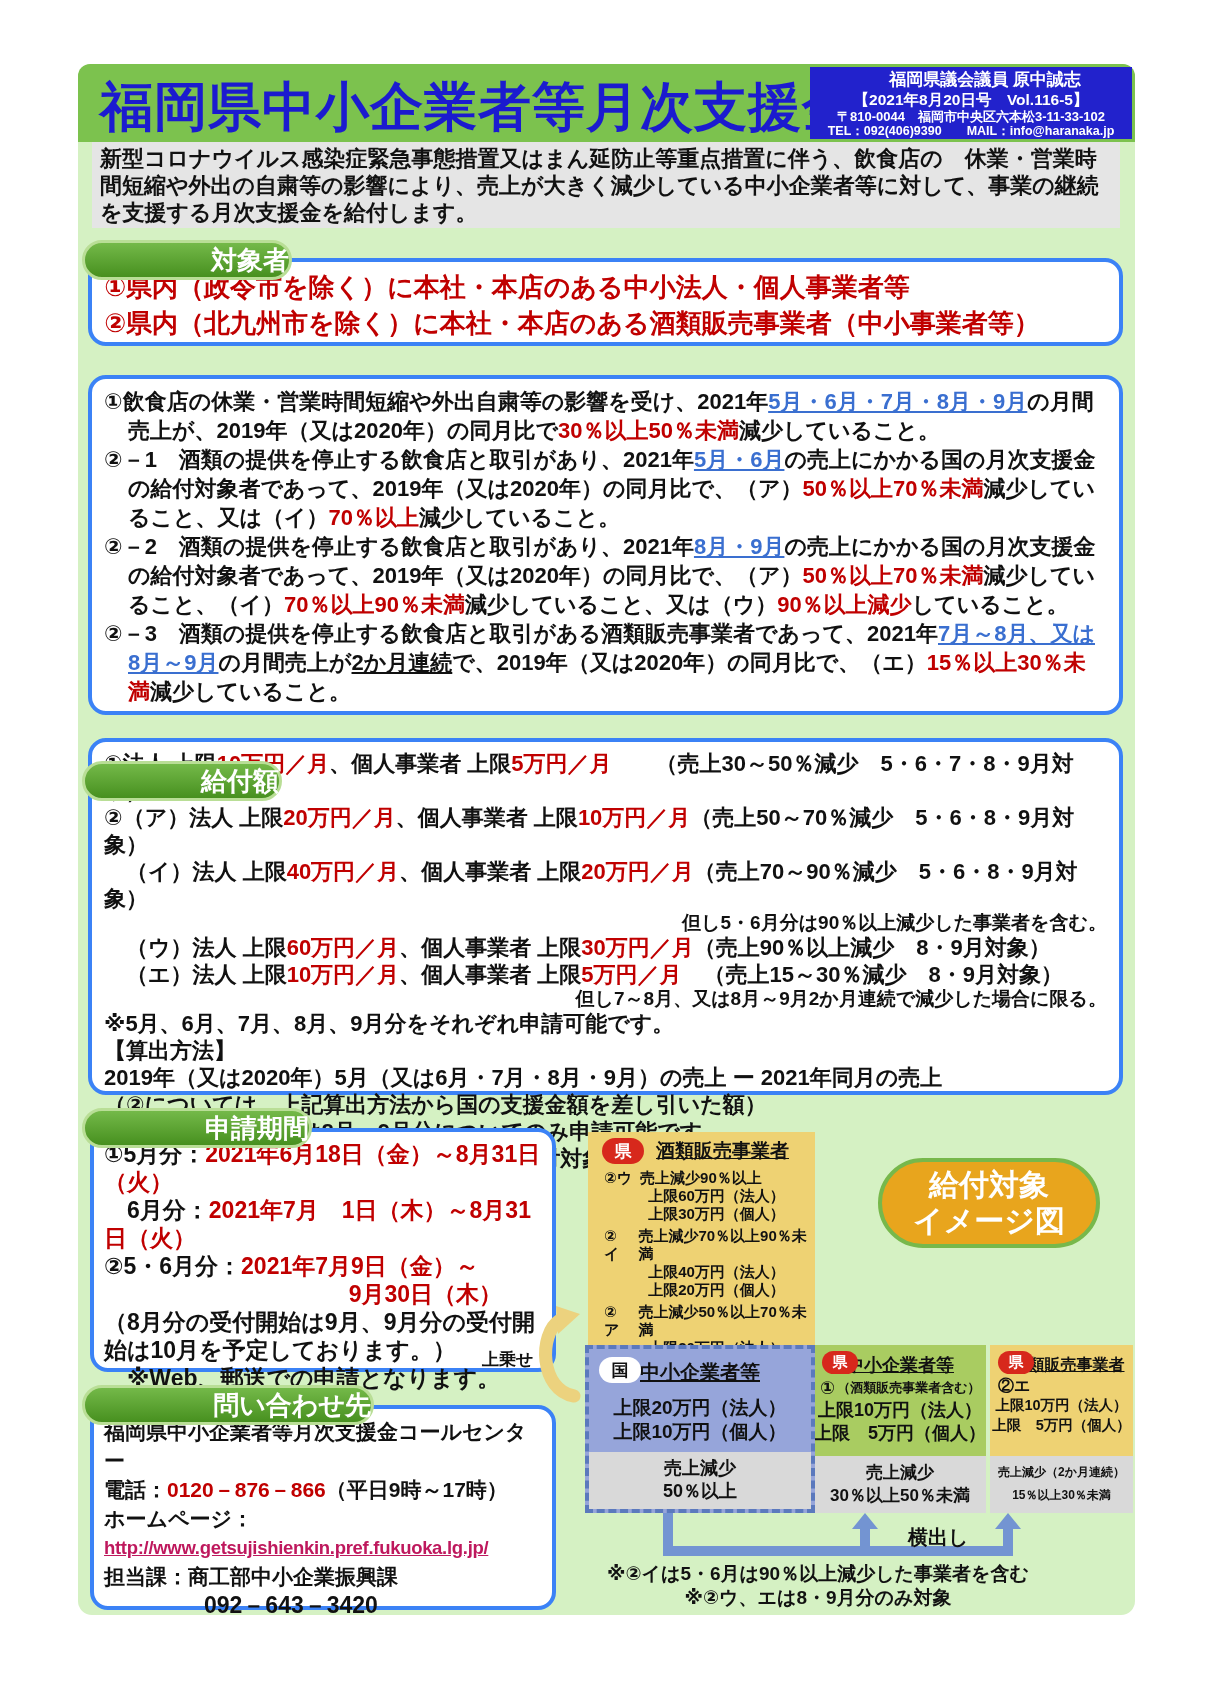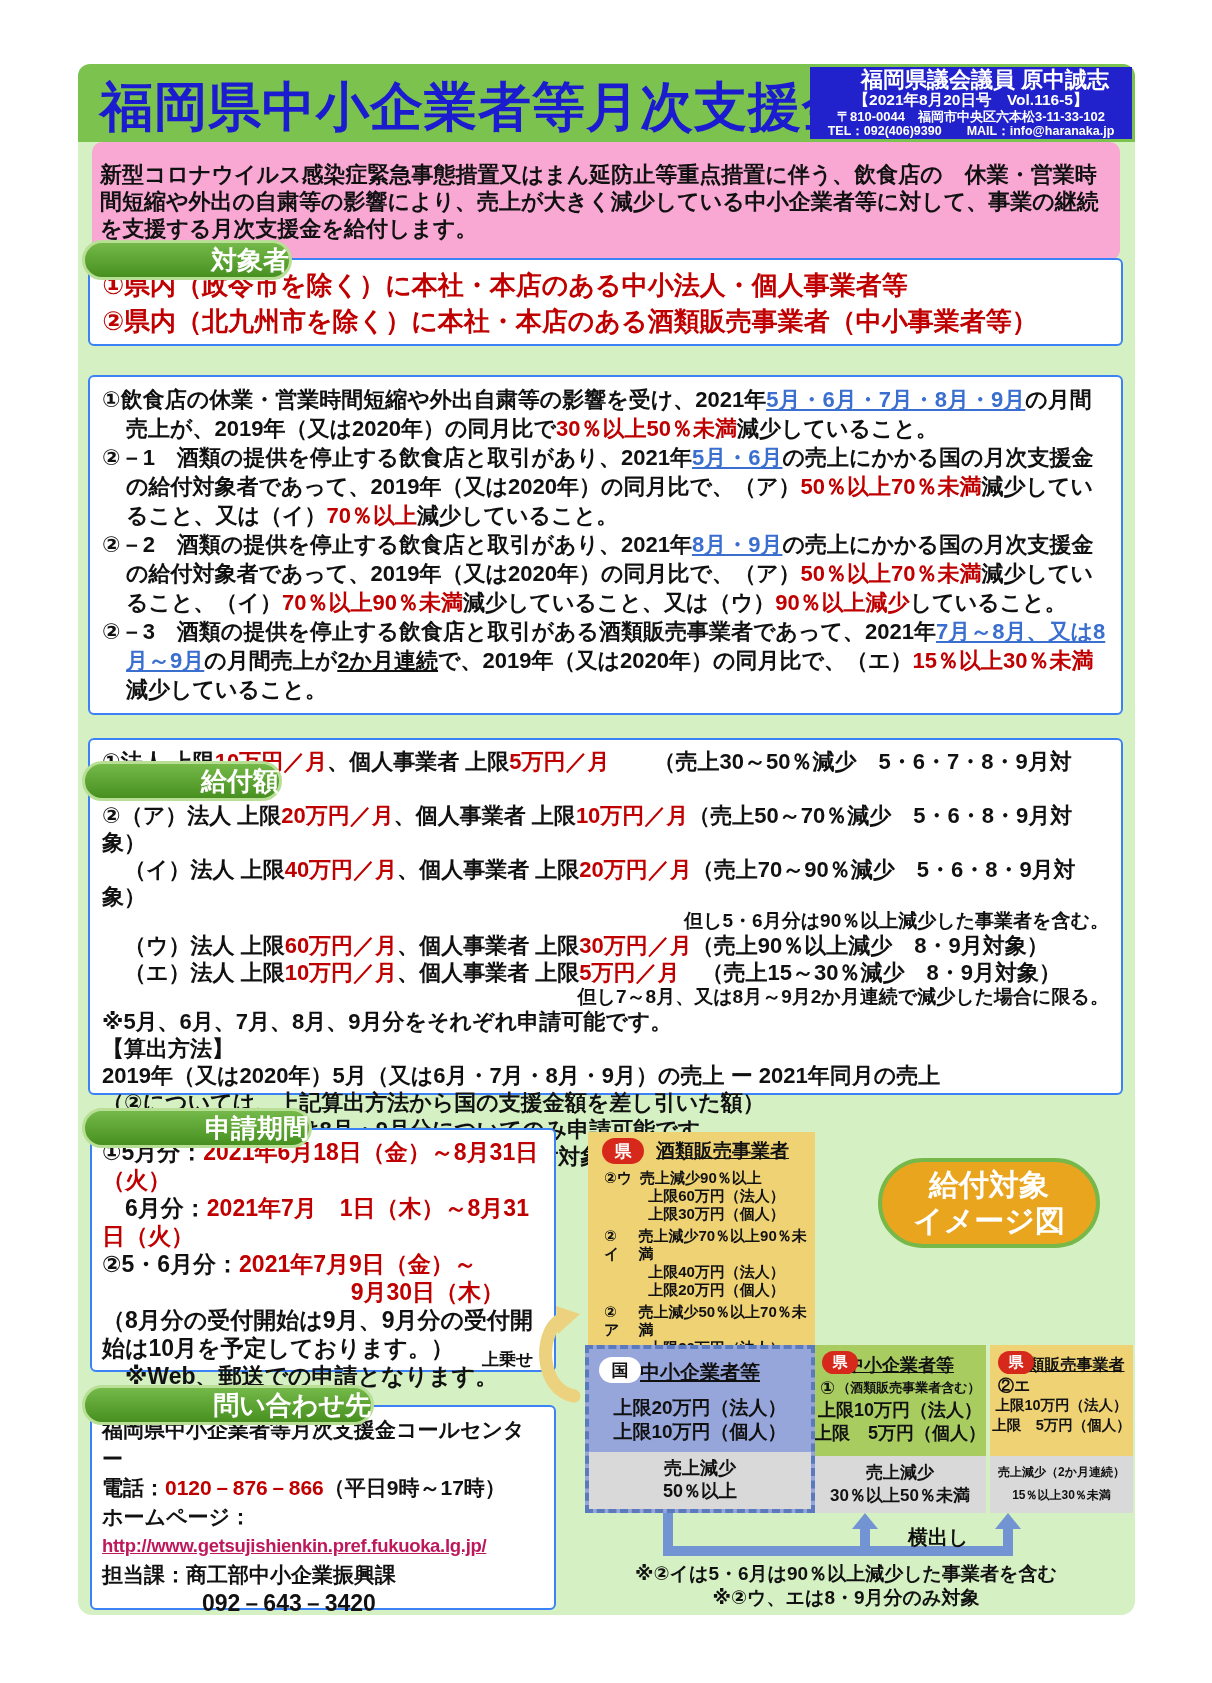--- a/index.html
+++ b/index.html
@@ -8,34 +8,34 @@
         overflow:hidden;}
   .flyer{position:absolute;left:78px;top:64px;width:1057px;height:1551px;
          background:#d5f1c3;border-radius:14px;}
 
   
   .banner{position:absolute;left:0;top:0;width:1057px;height:78px;background:#7cc24e;
           border-radius:12px 12px 0 0;}
   .main-title{position:absolute;left:22px;top:8px;font-size:53px;letter-spacing:1px;color:#1b1bcf;white-space:nowrap;}
   .info-box{position:absolute;right:3px;top:3px;width:322px;height:72px;background:#2222cc;color:#fff;
             text-align:center;}
-  .info-l1{font-size:22px;line-height:23px;padding-top:1px;padding-left:28px;}
+  .info-l1{font-size:17px;line-height:23px;padding-top:1px;padding-left:28px;}
   .info-l2{font-size:15.5px;line-height:18px;}
   .info-l3{font-size:13px;line-height:15px;}
   .info-l4{font-size:12.5px;line-height:15px;}
 
   
-  .intro{position:absolute;left:14px;top:78px;width:1012px;height:80px;background:#f9a8d4;
-         padding:19px 8px;font-size:22px;line-height:27px;border-radius:10px;}
+  .intro{position:absolute;left:14px;top:78px;width:1012px;height:80px;background:#e5e5e5;
+         padding:3px 8px;font-size:22px;line-height:27px;}
 
   
   .pill{position:absolute;height:40px;background:linear-gradient(#74b949,#47901f);
         border:3px solid #b9de96;border-radius:24px;color:#fff;display:flex;align-items:center;
         justify-content:flex-end;z-index:5;font-size:26px;box-sizing:border-box;}
-  .sec-box{position:absolute;background:#fff;border:2px solid #3b82f6;border-radius:6px;
+  .sec-box{position:absolute;background:#fff;border:4px solid #3b82f6;border-radius:18px;
            z-index:1;box-sizing:border-box;}
 
   #pill-target{left:4px;top:176px;width:210px;}
   #box-target{left:10px;top:194px;width:1035px;height:88px;padding:7px 12px;}
   .target-line{font-size:26px;color:#c00000;line-height:36px;white-space:nowrap;}
 
   #pill-req{left:4px;top:291px;width:210px;}
   #box-req{left:10px;top:311px;width:1035px;height:340px;padding:8px 12px;}
   .req-item{font-size:22px;line-height:29px;padding-left:24px;text-indent:-24px;}
 
@@ -97,21 +97,21 @@
   .yellow-box{position:absolute;left:912px;top:1281px;width:143px;height:168px;background:#eed273;z-index:2;}
   .yellow-title{text-align:center;font-size:16px;text-decoration:underline;margin-top:10px;padding-left:14px;}
   .yellow-sub{font-size:16px;padding-left:8px;line-height:19px;font-family:Liberation Serif, serif;}
   .yellow-line{text-align:center;font-size:14.5px;line-height:20px;}
   .yellow-box .gray-strip .g1,.yellow-box .gray-strip .g2{font-size:12px;line-height:23px;}
 
   .uwanose{position:absolute;left:404px;top:1284px;font-size:17px;z-index:6;}
   .arrow-curve{position:absolute;left:452px;top:1240px;z-index:6;}
   .yokodashi{position:absolute;left:830px;top:1460px;font-size:20px;z-index:4;}
   .bracket{position:absolute;left:560px;top:1449px;z-index:3;}
-  .diagram-notes{position:absolute;left:533px;top:1498px;width:470px;text-align:center;
+  .diagram-notes{position:absolute;left:505px;top:1498px;width:470px;text-align:center;
                  font-size:19px;line-height:24px;z-index:2;}
 </style>
 </head>
 <body>
 
 <div class="page">
   <div class="flyer">
 
     <div class="banner">
       <div class="main-title">福岡県中小企業者等月次支援金</div>

